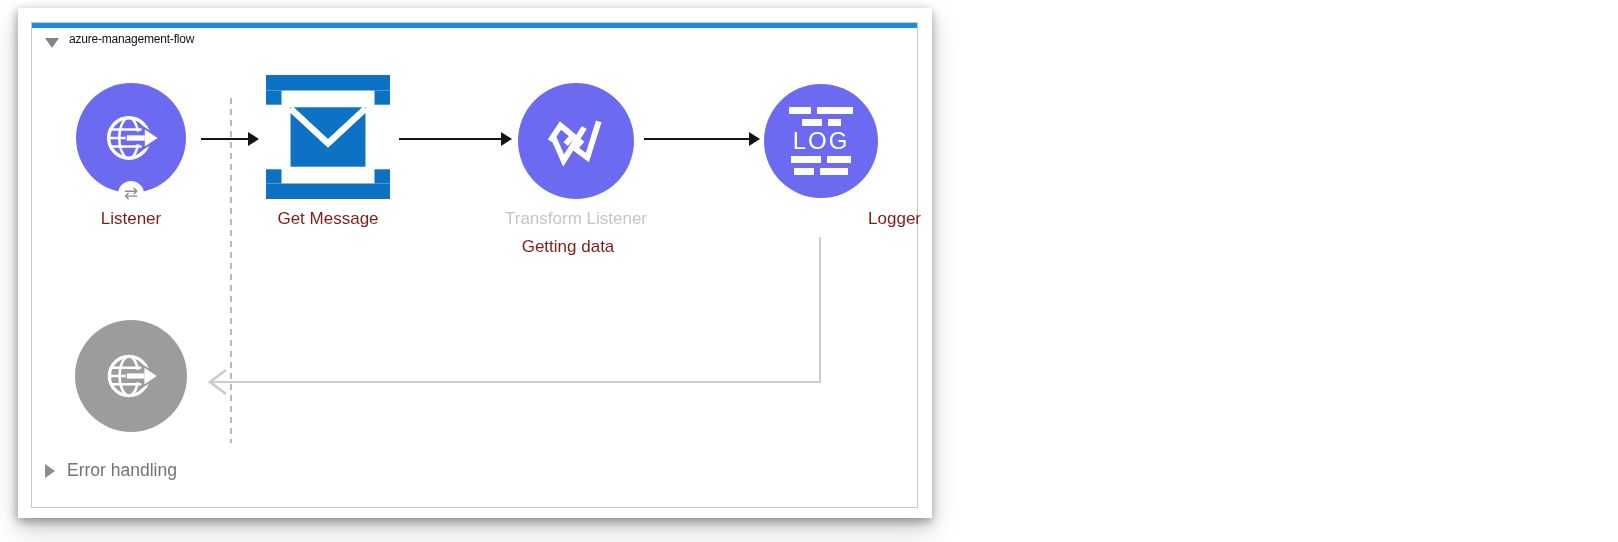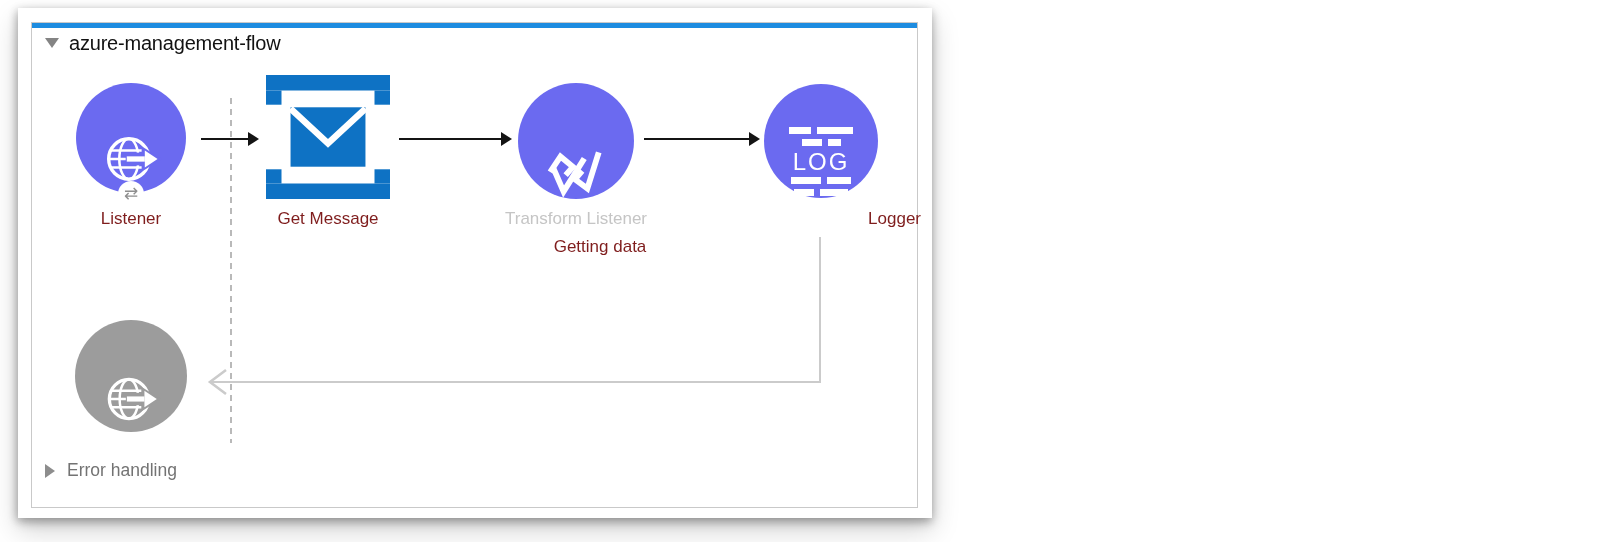--- a/index.html
+++ b/index.html
@@ -27,26 +27,26 @@
     border-top:10px solid #848484;
   }
   .tri-right {
     position:absolute; width:0; height:0;
     border-top:7px solid transparent; border-bottom:7px solid transparent;
     border-left:10px solid #8d8d8d;
   }
 
   .flow-title {
     position:absolute; left:37px; top:9px;
-    font-size:20px; color:#121212; letter-spacing:-0.2px; white-space:nowrap;
+    font-size:12px; color:#121212; letter-spacing:-0.2px; white-space:nowrap;
   }
 
   .node-circle {
     position:absolute; border-radius:50%;
-    display:flex; align-items:flex-end; justify-content:center;
+    display:flex; align-items:center; justify-content:center;
   }
   .purple { background:#6b6af0; }
   .gray   { background:#9c9c9c; }
 
   .node-label {
     position:absolute; width:200px; text-align:center;
     font-size:17px; color:#7f1d1d; white-space:nowrap;
   }
   .dim-label { color:#c5c5c5; }
 
@@ -154,21 +154,21 @@
         <div class="node-circle purple" style="left:486px;top:60px;width:116px;height:116px;">
           <svg viewBox="0 0 60 52" width="62" height="54">
             <g stroke="#ffffff" stroke-width="5.6" fill="none">
               <path d="M5 26 L15 11 L27 21 L20 29"></path>
               <path d="M8 22 L18 45 L38 13"></path>
               <path d="M52 7 L41 42 L29 33 L36 25"></path>
             </g>
           </svg>
         </div>
         <div class="node-label dim-label" style="left:444px;top:186px;">Transform Listener</div>
-        <div class="node-label" style="left:468px;top:214px;">Getting data</div>
+        <div class="node-label" style="left:436px;top:214px;">Getting data</div>
       </div>
 
       <div class="flow-arrow" style="left:612px;top:115px;width:105px;">
           <span class="head"></span>
         </div>
 
       <div>
         <div class="node-circle purple" style="left:732px;top:61px;width:114px;height:114px;">
           <div class="log-icon">
             <div class="log-row">

